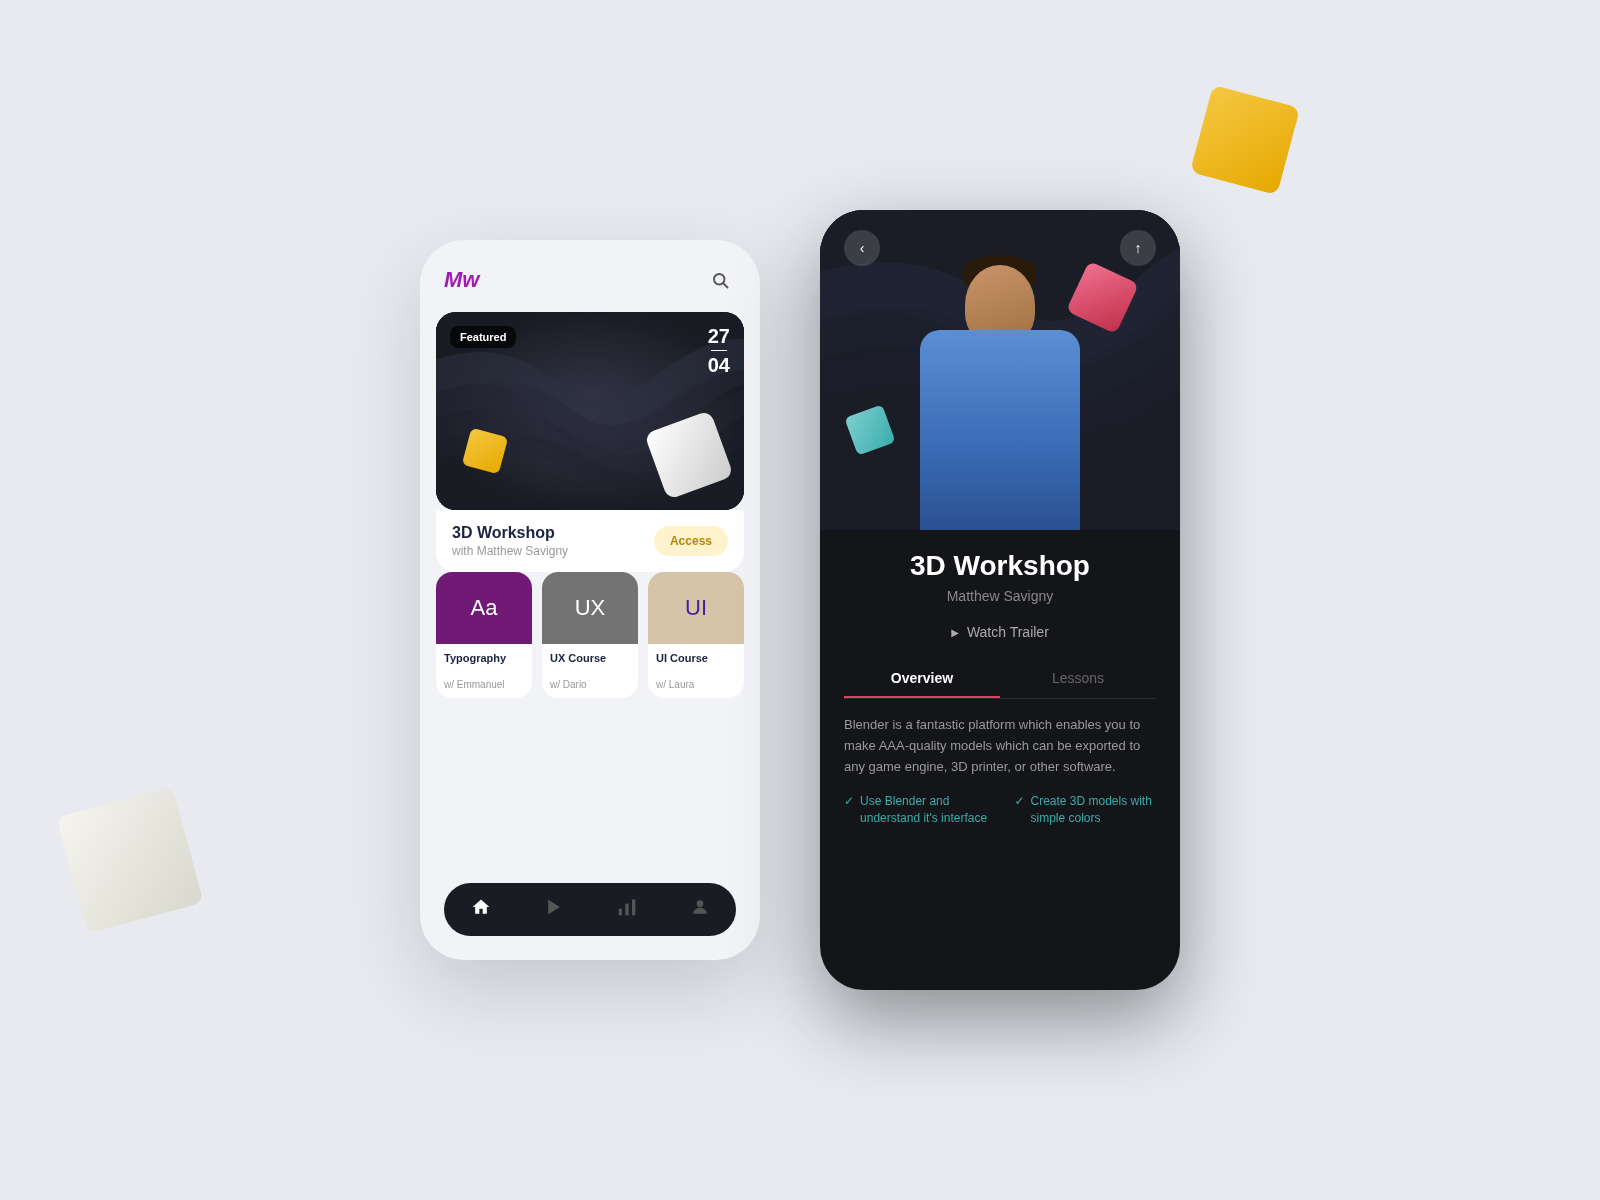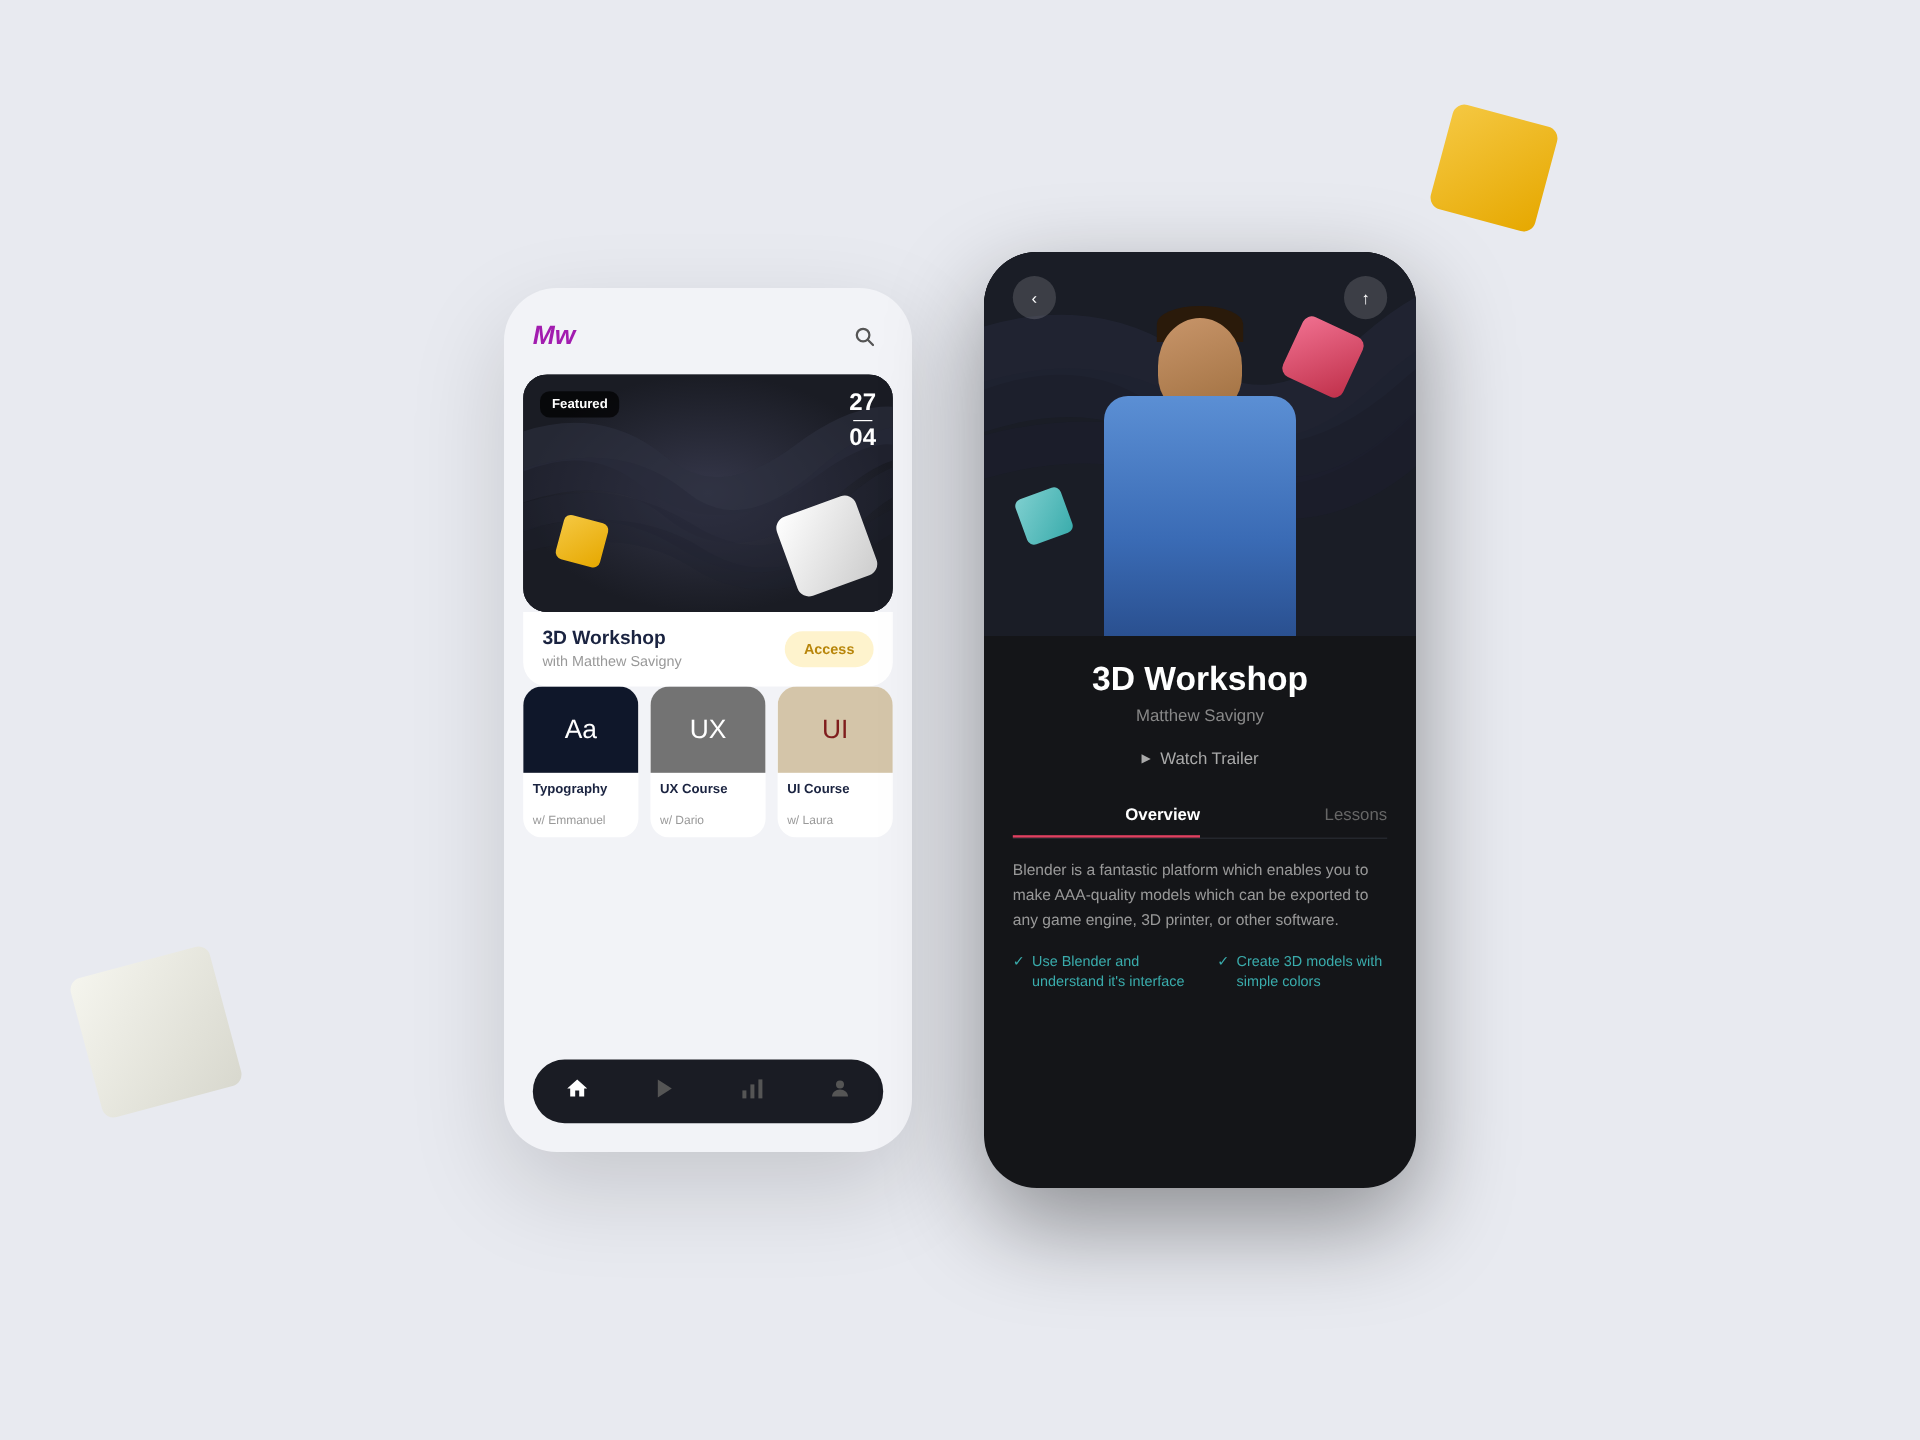--- a/index.html
+++ b/index.html
@@ -213,23 +213,23 @@
       height: 72px;
       display: flex;
       align-items: center;
       justify-content: center;
       font-size: 22px;
       font-weight: 500;
       color: white;
       position: relative;
     }
 
-    .class-thumb-typography { background: #0f172a; }
+    .class-thumb-typography { background: #701a75; }
     .class-thumb-ux { background: #737373; }
-    .class-thumb-ui { background: #d4c5a9; color: #7f1d1d; }
+    .class-thumb-ui { background: #d4c5a9; color: #4c1d95; }
 
     .class-info {
       padding: 8px;
     }
 
     .class-name {
       font-size: 11px;
       font-weight: 700;
       color: #1a2340;
     }
@@ -387,21 +387,21 @@
     }
 
     .tabs-row {
       display: flex;
       border-bottom: 1px solid #2a2c34;
       margin-bottom: 16px;
     }
 
     .tab {
       flex: 1;
-      text-align: right;
+      text-align: center;
       padding: 10px 0;
       font-size: 14px;
       cursor: pointer;
     }
 
     .tab-active {
       color: white;
       font-weight: 600;
       border-bottom: 2px solid #e04060;
     }

